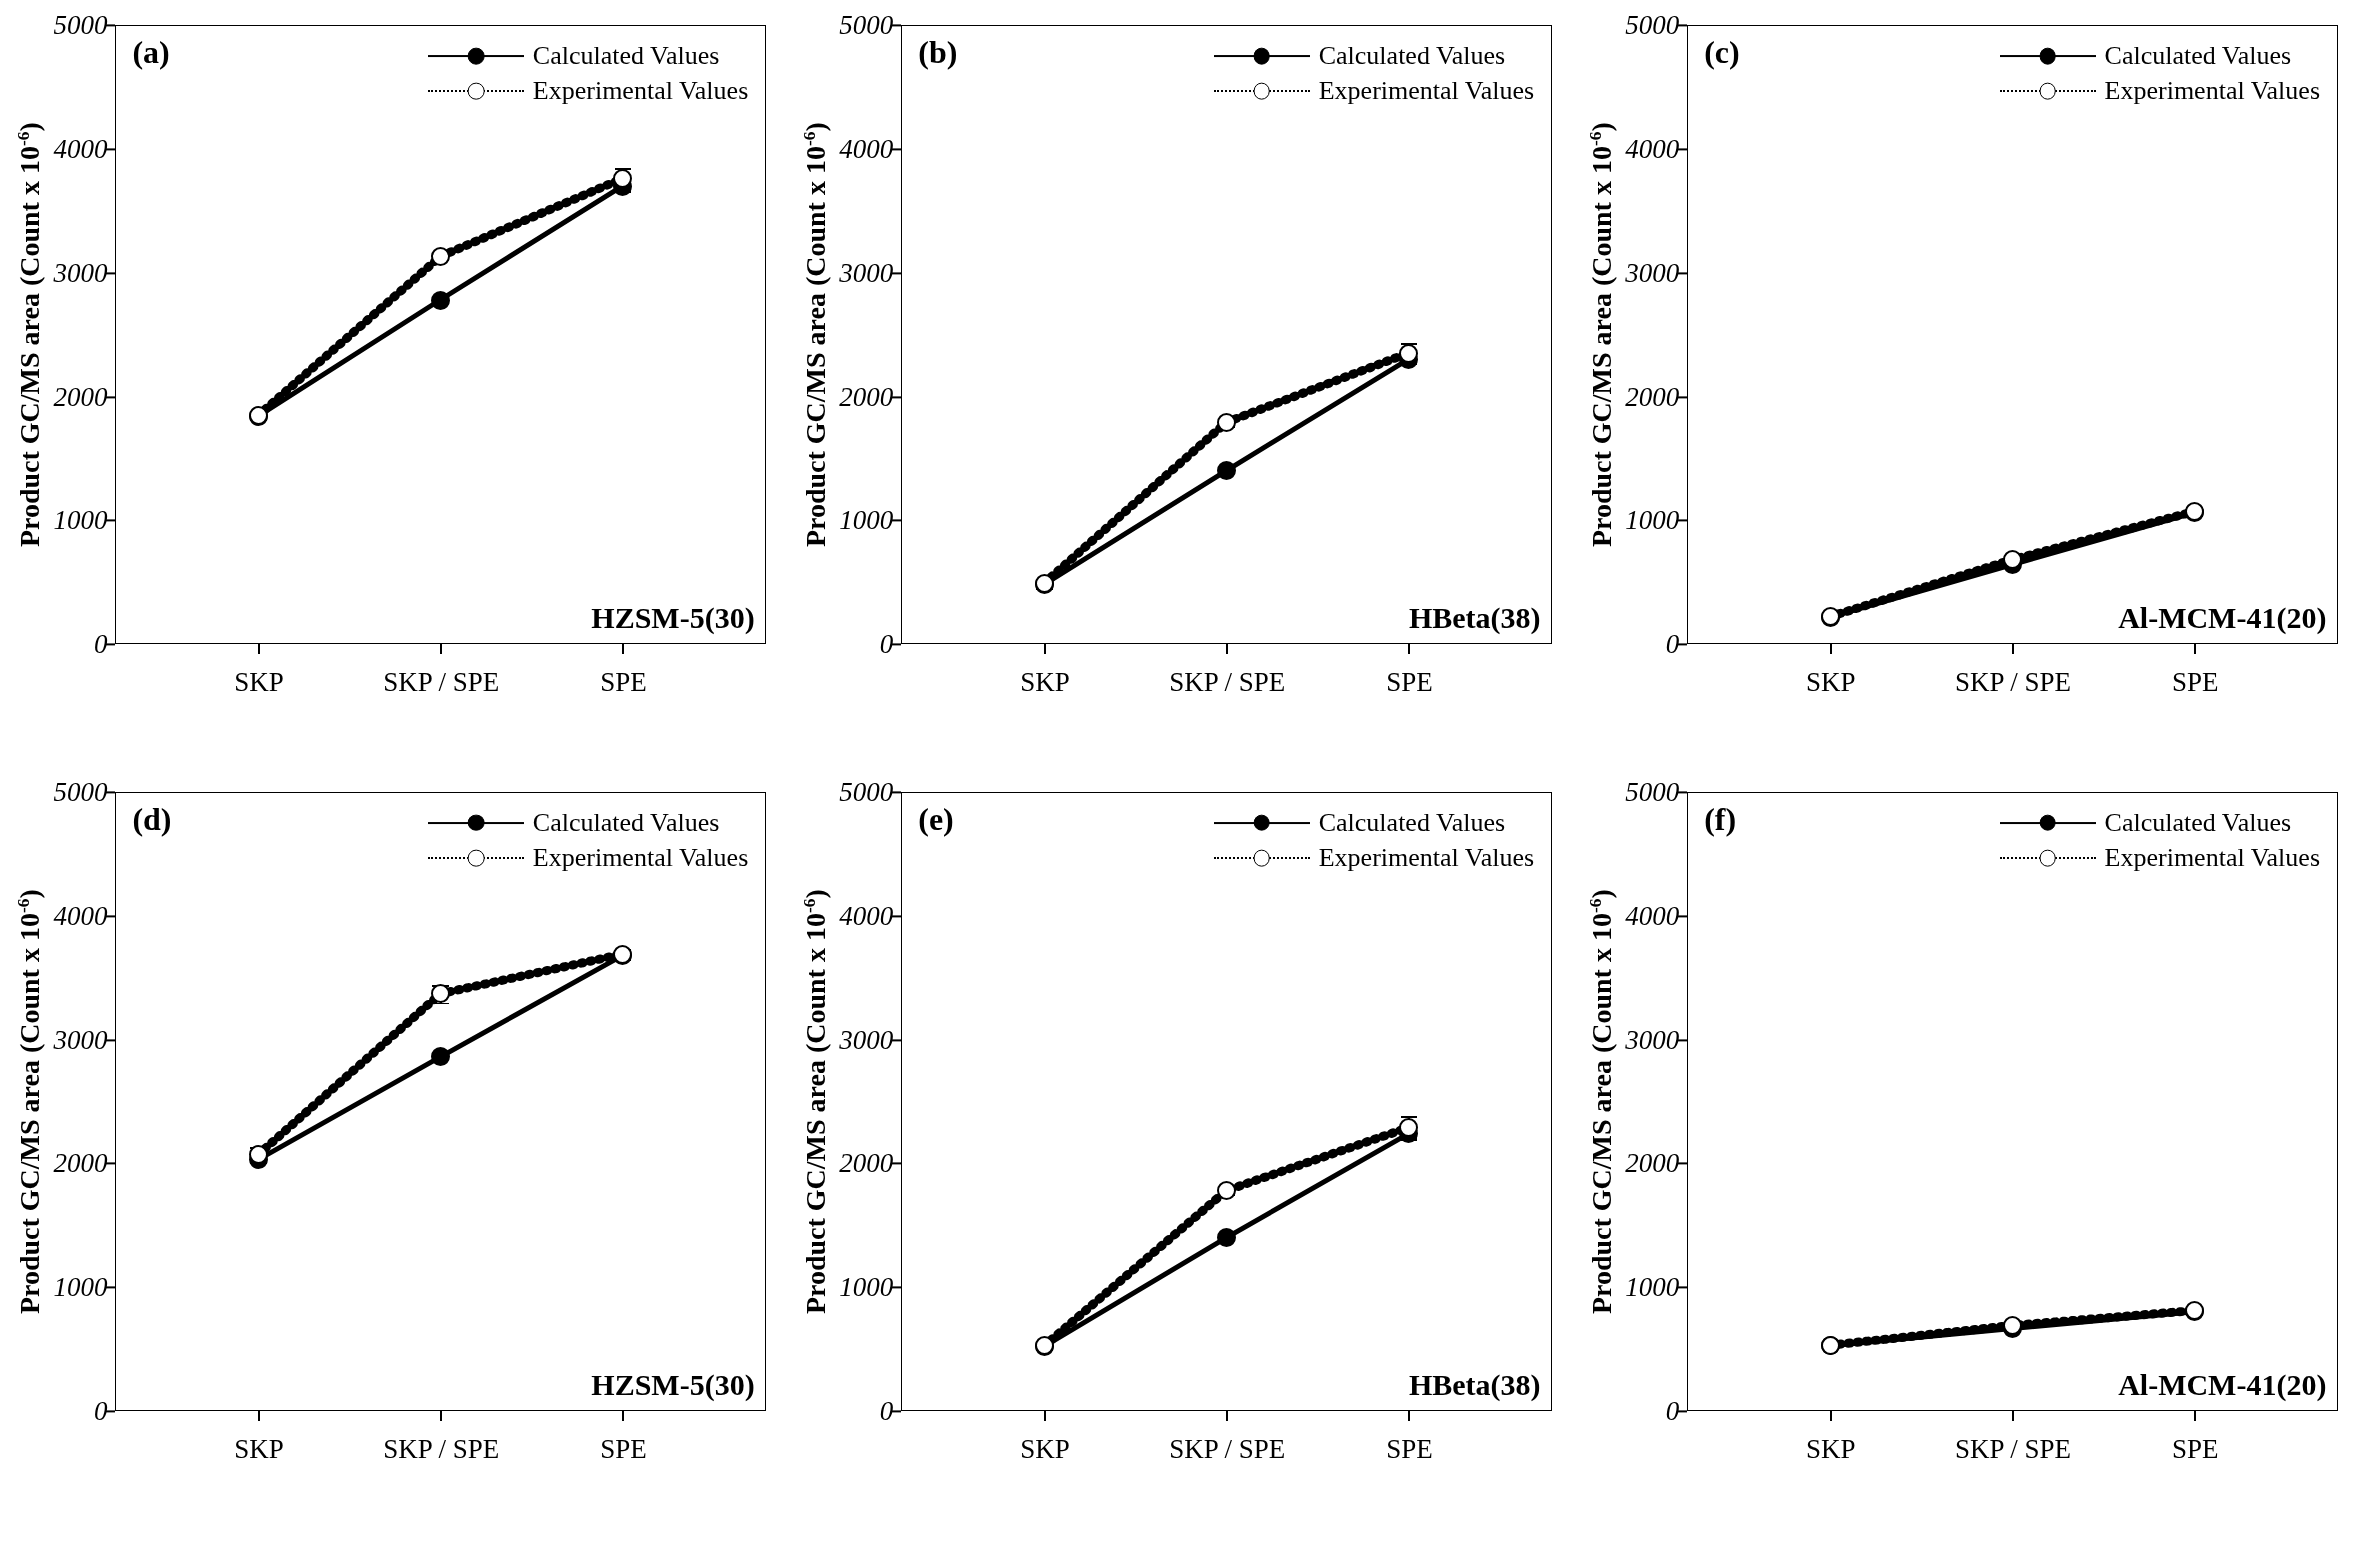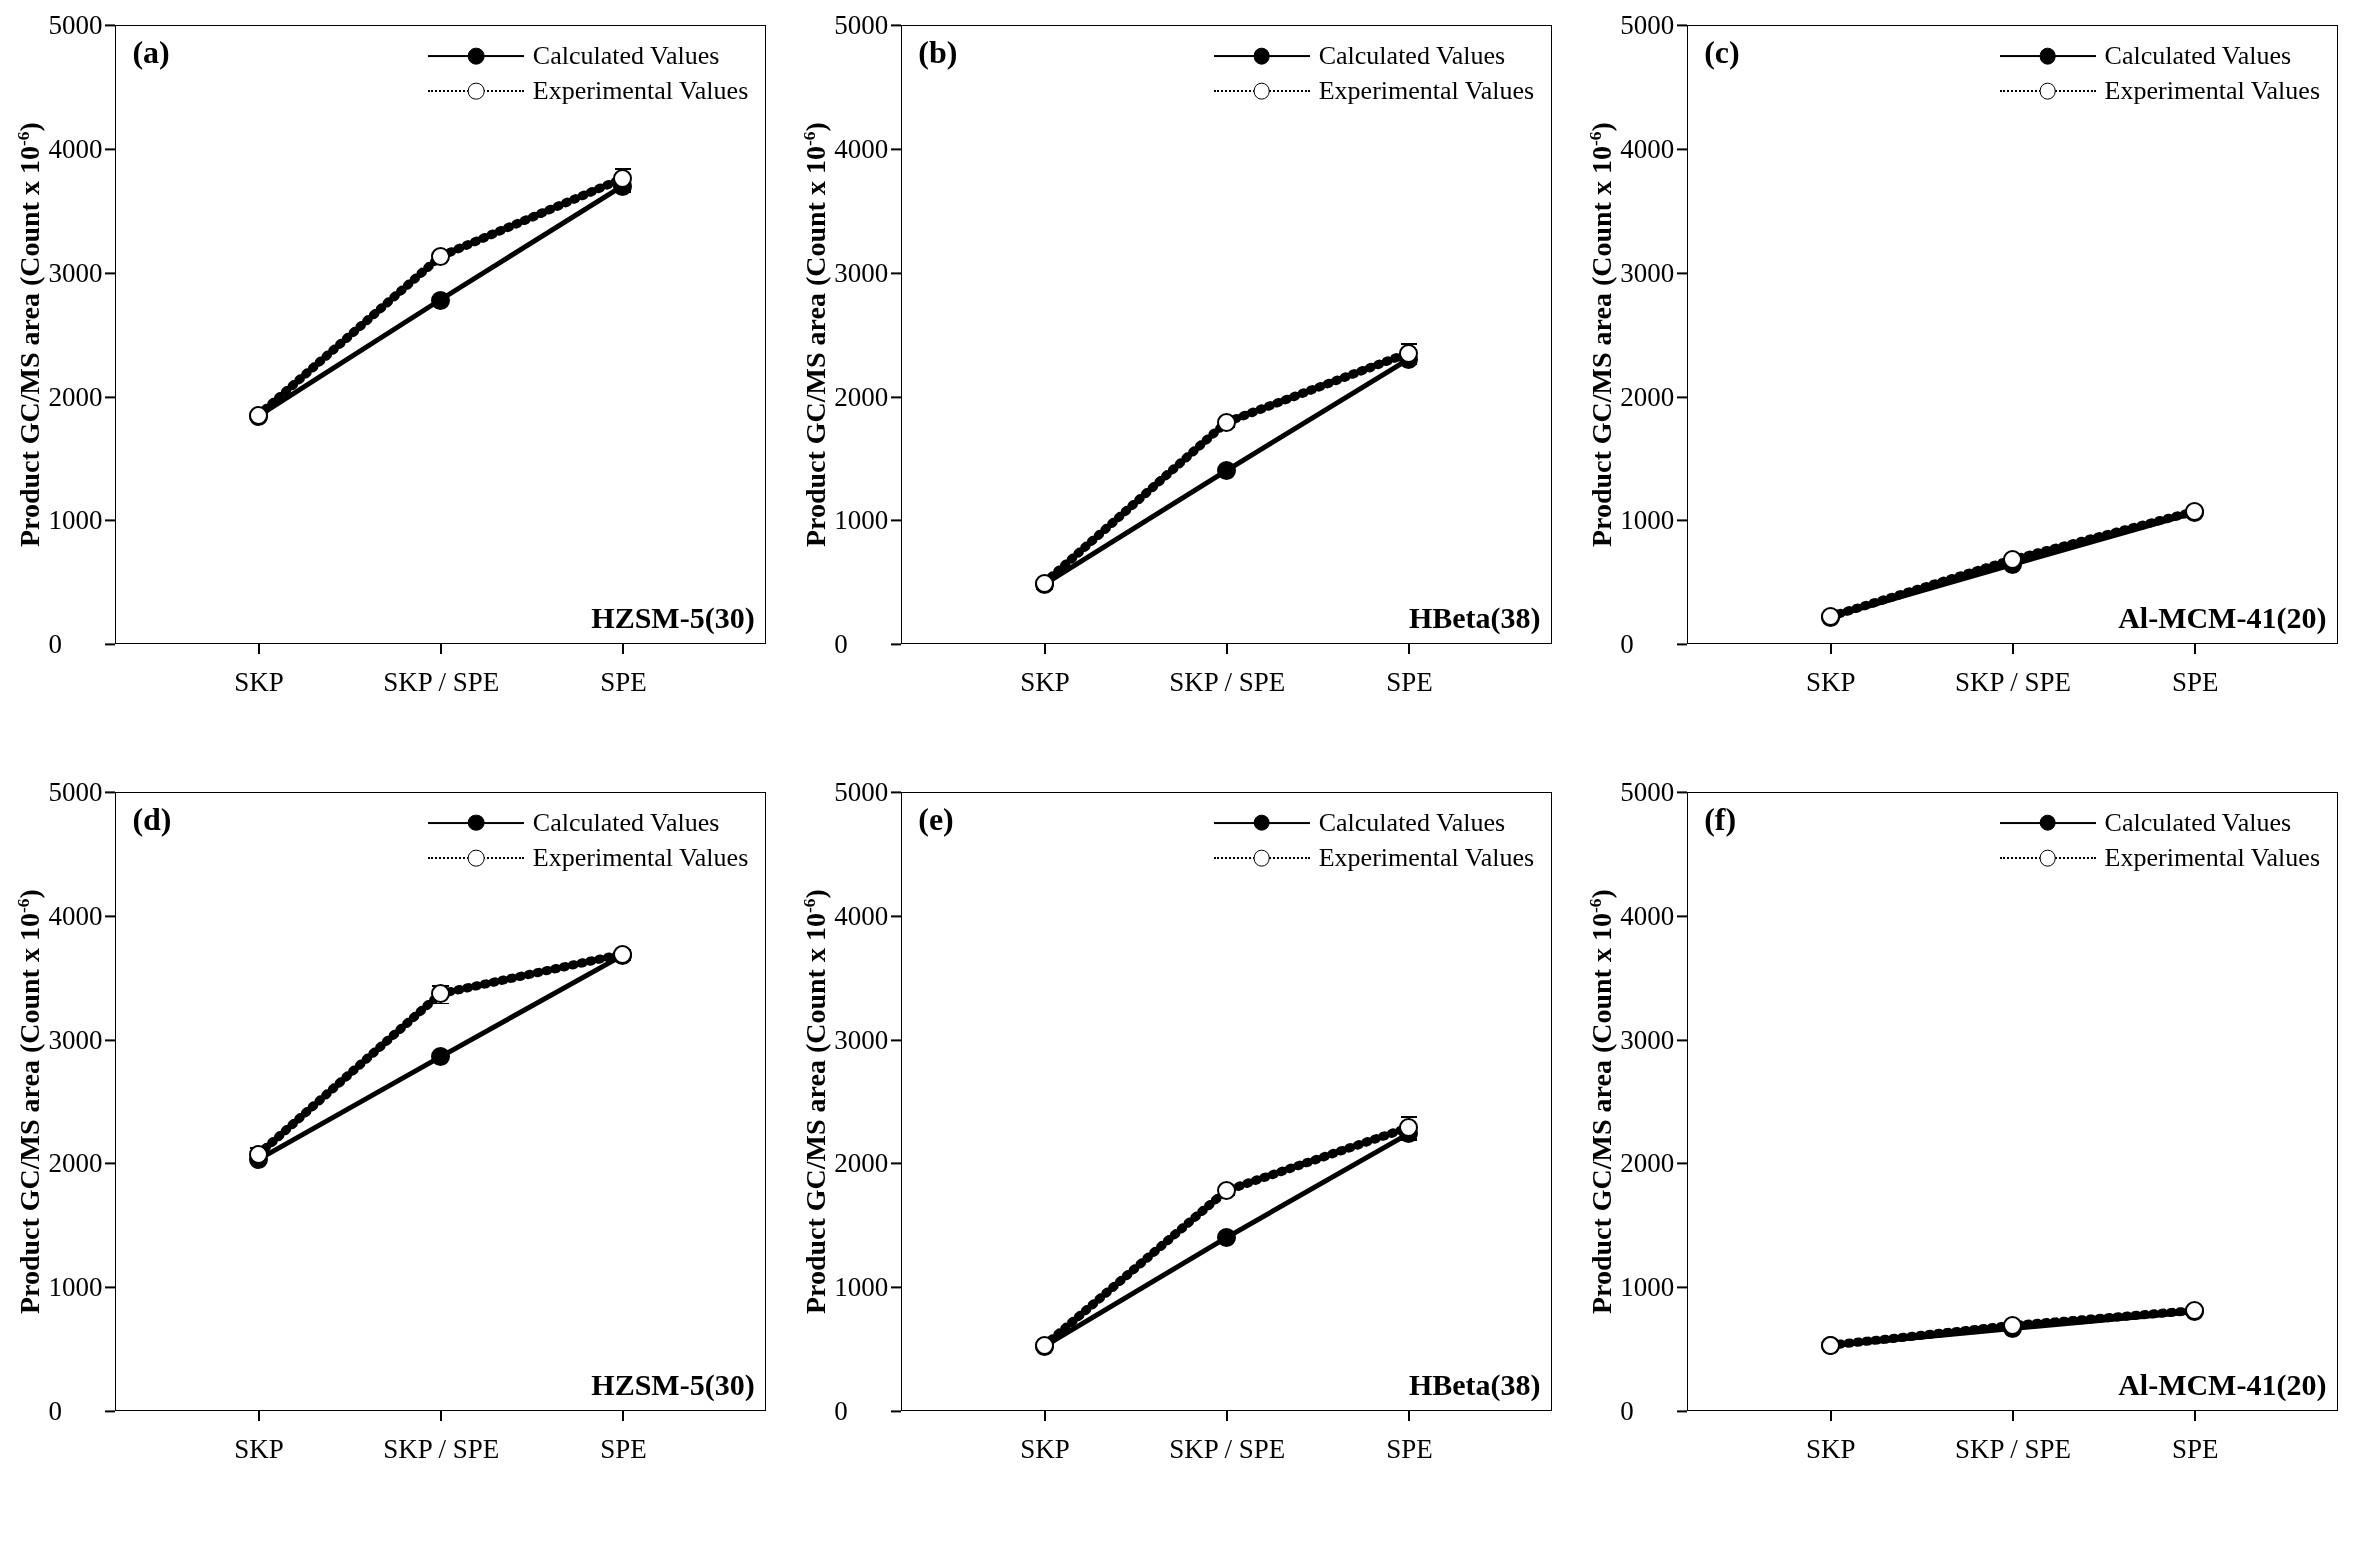--- a/index.html
+++ b/index.html
@@ -61,23 +61,24 @@
     inset: 0;
     border: 1.9px solid #000;
     background: #fff;
     box-sizing: border-box;
   }
   
   .ytick {
     position: absolute;
     left: -67px;
     width: 59px;
-    text-align: left;
+    text-align: right;
     font-size: 27px;
     transform: translateY(-50%);
+    font-style: italic;
   }
   .ytickmark {
     position: absolute;
     left: -10.3px;
     width: 10.3px;
     height: 1.9px;
     background: #000;
     transform: translateY(-0.6px);
   }
   

